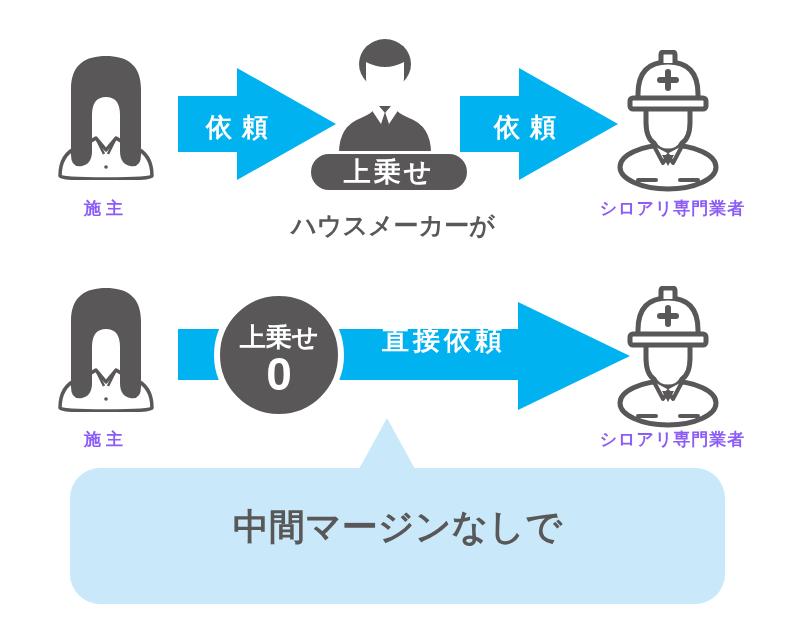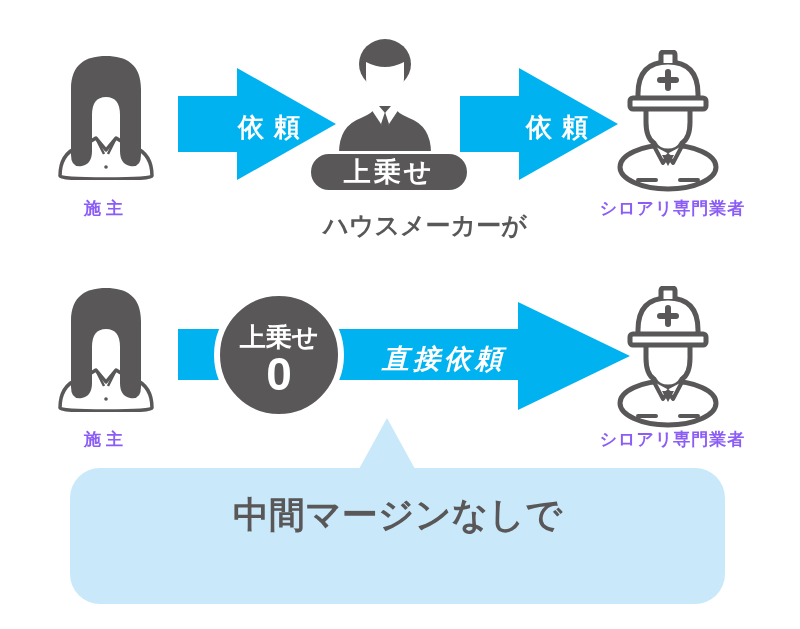--- a/index.html
+++ b/index.html
@@ -9,21 +9,21 @@
     overflow:hidden;
   }
   .abs{position:absolute;}
   .glabel{
     color:#8b5cf6;font-weight:bold;font-size:17px;letter-spacing:5px;
     text-align:center;white-space:nowrap;
   }
   .arrow-svg{display:block;}
   .arrow-label{
     color:#ffffff;font-weight:bold;font-size:26px;letter-spacing:10px;
-    text-align:center;white-space:nowrap;padding-left:32px;
+    text-align:center;white-space:nowrap;
   }
   .badge{
     background:#595757;border:3px solid #ffffff;border-radius:22px;
     color:#ffffff;font-weight:bold;font-size:27px;letter-spacing:3px;
     text-align:center;line-height:36px;height:36px;box-sizing:content-box;
     white-space:nowrap;
   }
   .caption{
     color:#595757;font-weight:bold;font-size:25px;line-height:33px;
     text-align:center;white-space:nowrap;
@@ -42,21 +42,21 @@
     left:70px;top:468px;width:655px;height:136px;border-radius:30px;
     background:#c9e9fa;
   }
   .bubble-tail{
     left:359px;top:418px;width:0;height:0;
     border-left:28px solid transparent;border-right:28px solid transparent;
     border-bottom:51px solid #c9e9fa;
   }
   .bubble-text{
     color:#595757;font-weight:bold;font-size:36px;line-height:45px;
-    text-align:center;padding-top:24px;white-space:nowrap;
+    text-align:center;padding-top:36px;white-space:nowrap;
   }
 </style>
 </head>
 <body>
 
 <div class="canvas">
 
   <div class="abs" style="left:56px;top:55px;width:100px;height:125px;">
     <svg viewBox="0 0 100 125" width="100" height="125">
       <path d="M4,121 Q4,99 22,92 Q34,87 40,83 L50,95 L60,83 Q66,87 78,92 Q96,99 96,121 Q96,124 50,124 Q4,124 4,121 Z" fill="#ffffff" stroke="#595757" stroke-width="3.5" stroke-linejoin="round"></path>
@@ -81,21 +81,21 @@
       <polygon points="34,68 66,68 50,92" fill="#ffffff"></polygon>
       <polygon points="44,68 56,68 50,75" fill="#595757"></polygon>
       <polygon points="50,74 46,86 50,96 54,86" fill="#595757"></polygon>
       <ellipse cx="50" cy="26" rx="26" ry="25" fill="#595757"></ellipse>
       <path d="M31,24 Q50,34 69,24 L69,40 Q69,58 50,58 Q31,58 31,40 Z" fill="#ffffff"></path>
     </svg>
   </div>
 
   <div class="abs badge" style="left:308px;top:151px;width:156px;">上乗せ</div>
 
-  <div class="abs caption" style="left:288px;top:209px;width:210px;margin-left:32px;">
+  <div class="abs caption" style="left:288px;top:209px;width:210px;">
     <div>ハウスメーカーが</div>
   </div>
 
   <div class="abs" style="left:460px;top:67px;width:158px;height:114px;">
     <svg class="arrow-svg" viewBox="0 0 158 114" width="158" height="114">
       <polygon points="0,29 59,29 59,1 158,57 59,113 59,85 0,85" fill="#00b3f0"></polygon>
     </svg>
     <div class="abs arrow-label" style="left:6px;top:43px;width:128px;">依頼</div>
   </div>
 
@@ -124,21 +124,21 @@
     </svg>
   </div>
   <div class="abs glabel" style="left:56px;top:428px;width:100px;">施主</div>
 
   <div class="abs" style="left:178px;top:300px;width:452px;height:112px;">
     <svg class="arrow-svg" viewBox="0 0 452 112" width="452" height="112">
       <polygon points="0,29 340,29 340,2 452,56 340,110 340,80 0,80" fill="#00b3f0"></polygon>
     </svg>
   </div>
 
-  <div class="abs direct-label" style="left:382px;top:341px;font-style:italic;">直接依頼</div>
+  <div class="abs direct-label" style="left:382px;top:322px;">直接依頼</div>
 
   <div class="abs markup-circle" style="left:214px;top:290px;">
     <div class="mc-label">上乗せ</div>
     <div class="mc-value">0</div>
   </div>
 
   <div class="abs" style="left:616px;top:286px;width:104px;height:142px;">
     <svg viewBox="0 0 104 142" width="104" height="142">
       <ellipse cx="52" cy="117" rx="48" ry="22" fill="#ffffff" stroke="#595757" stroke-width="5"></ellipse>
       <path d="M22,130 L40,130 M64,130 L82,130" stroke="#595757" stroke-width="4" stroke-linecap="round"></path>

